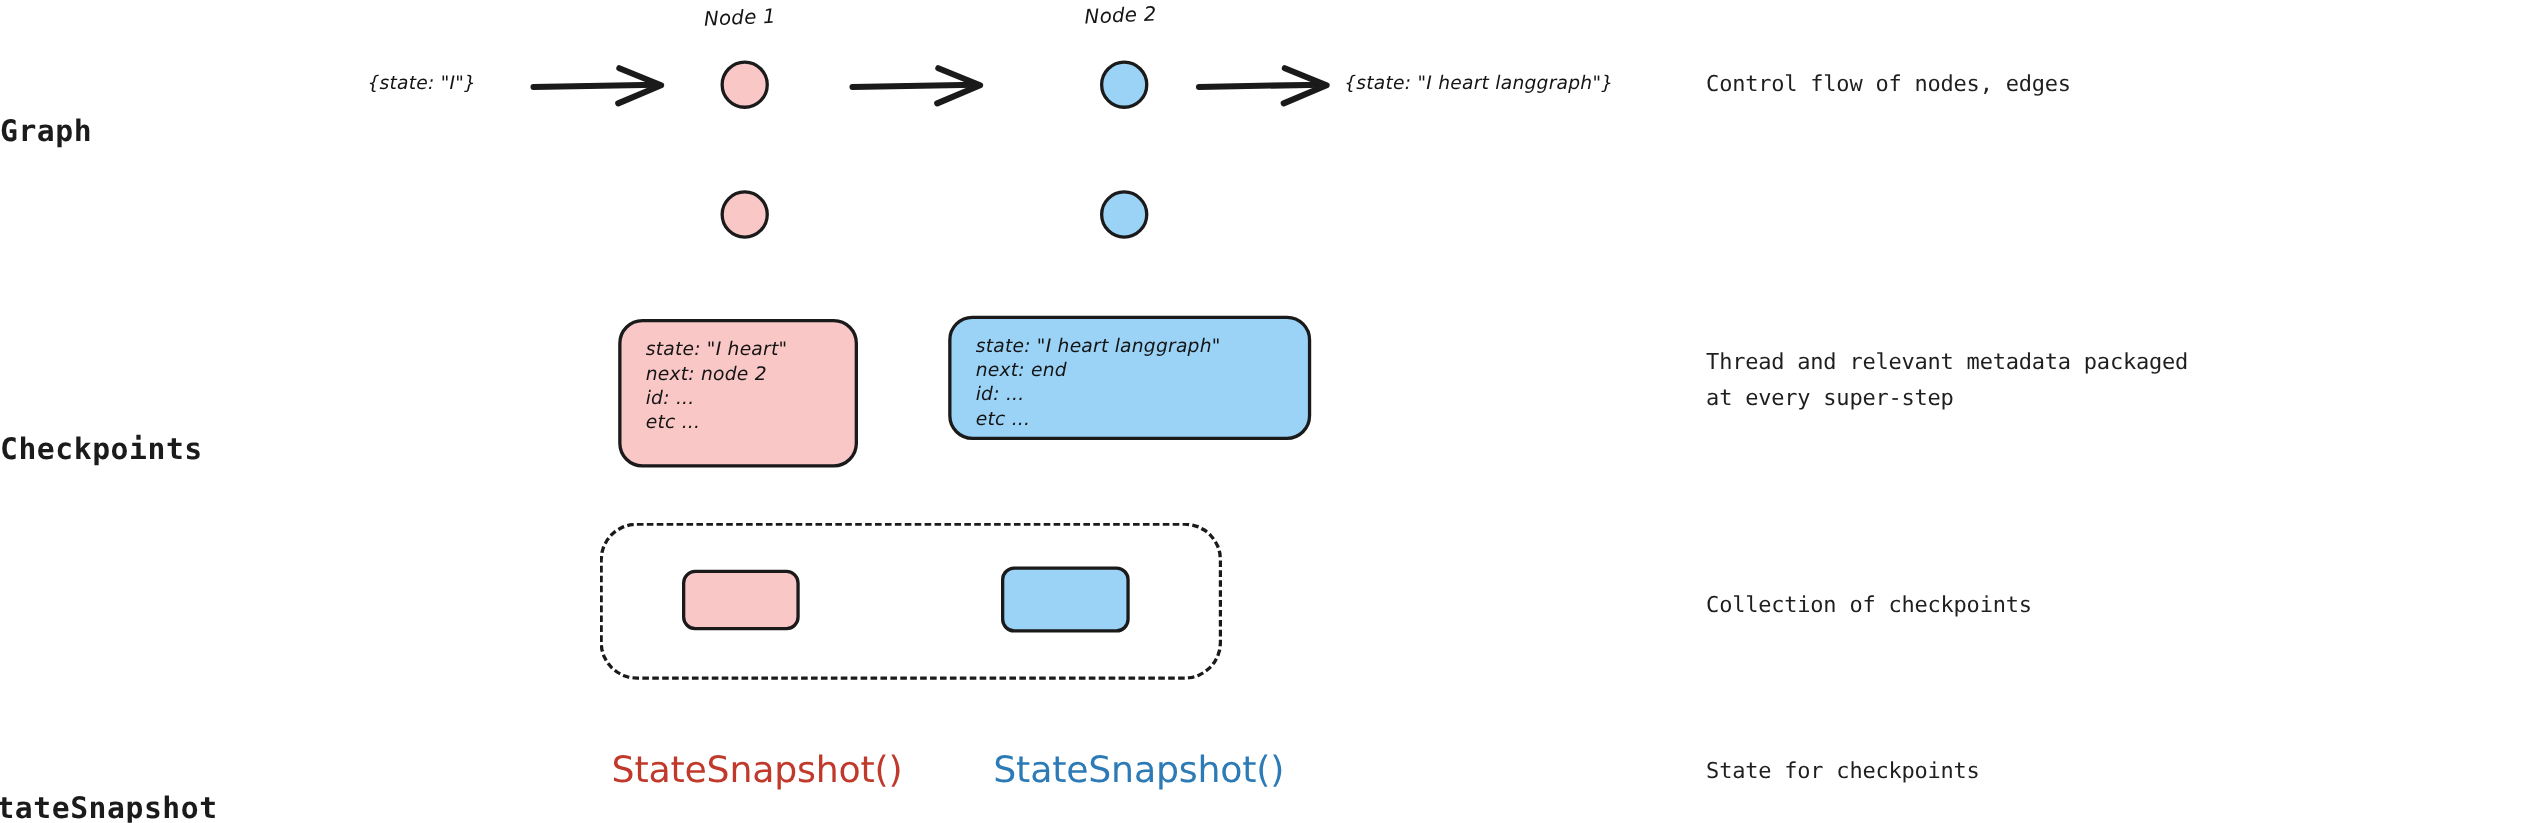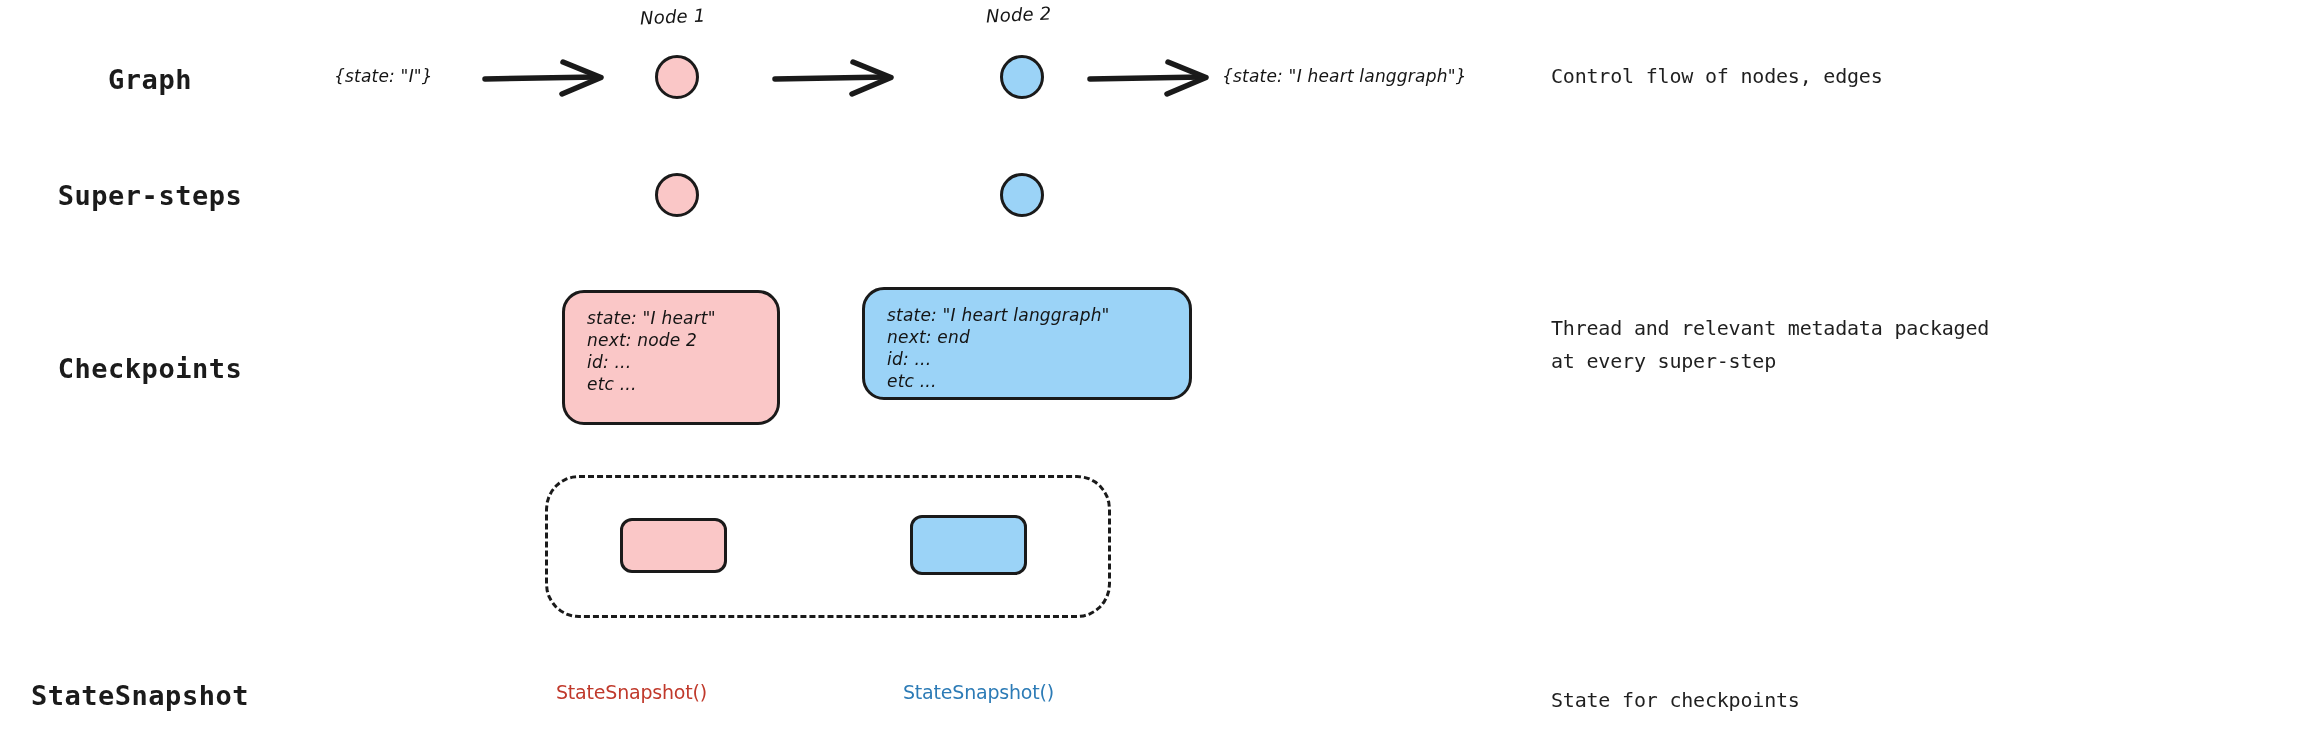--- a/index.html
+++ b/index.html
@@ -20,28 +20,29 @@
     position: absolute;
     inset: 0;
   }
 
   
   .row-label {
     position: absolute;
     right: 1976px;          
     width: 300px;
     left: 0;
-    text-align: center;
+    text-align: left;
     font-family: "DejaVu Sans Mono", monospace;
     font-size: 27px;
     font-weight: 700;
     color: #1b1b1b;
     letter-spacing: 0.5px;
     white-space: nowrap;
     line-height: 1;
+    margin-top: 40px;
   }
   .row-label.wide { left: -20px; width: 320px; }
 
   
   .desc {
     position: absolute;
     left: 1551px;
     font-family: "DejaVu Sans Mono", monospace;
     font-size: 20px;
     font-weight: 400;
@@ -107,21 +108,21 @@
     position: absolute;
     box-sizing: border-box;
     border: 3.5px solid #1a1a1a;
     border-radius: 12px;
   }
 
   
   .snap {
     position: absolute;
     font-family: "DejaVu Sans", sans-serif;
-    font-size: 19px;
+    font-size: 33px;
     font-weight: 400;
     white-space: nowrap;
     line-height: 1;
     letter-spacing: -0.2px;
   }
 
   
   .arrow-layer {
     position: absolute;
     left: 0; top: 0;
@@ -162,21 +163,20 @@
   <div class="node-circle fill-pink" style="left:655px; top:55px;"></div>
 
   <div class="hand node-tag" style="left:986px; top:6px;">Node 2</div>
 
   <div class="node-circle fill-blue" style="left:1000px; top:55px;"></div>
 
   <div class="hand" style="left:1222px; top:68px;">{state: "I heart langgraph"}</div>
 
   <div class="desc" style="top:60px;">Control flow of nodes, edges</div>
 
-  <div class="row-label" style="top:182px;">Super-steps</div>
 
   <div class="node-circle fill-pink" style="left:655px; top:173px;"></div>
 
   <div class="node-circle fill-blue" style="left:1000px; top:173px;"></div>
 
 
   <div class="row-label" style="top:355px;">Checkpoints</div>
 
   <div class="ckpt fill-pink" style="left:562px; top:290px; width:218px; height:135px;">state: "I heart"
 next: node 2
@@ -191,20 +191,21 @@
   <div class="desc" style="top:312px;">Thread and relevant metadata packaged
 at every super-step</div>
 
 
   <div class="thread-box" style="left:545px; top:475px; width:566px; height:143px;"></div>
 
   <div class="thread-chip fill-pink" style="left:620px; top:518px; width:107px; height:55px;"></div>
 
   <div class="thread-chip fill-blue" style="left:910px; top:515px; width:117px; height:60px;"></div>
 
+  <div class="desc" style="top:533px;">Collection of checkpoints</div>
 
   <div class="row-label wide" style="top:682px;">StateSnapshot</div>
 
   <div class="snap" style="left:556px; top:683px; color:#c0392b;">StateSnapshot()</div>
 
   <div class="snap" style="left:903px; top:683px; color:#2c7bb6;">StateSnapshot()</div>
 
   <div class="desc" style="top:684px;">State for checkpoints</div>
 
 </div>

